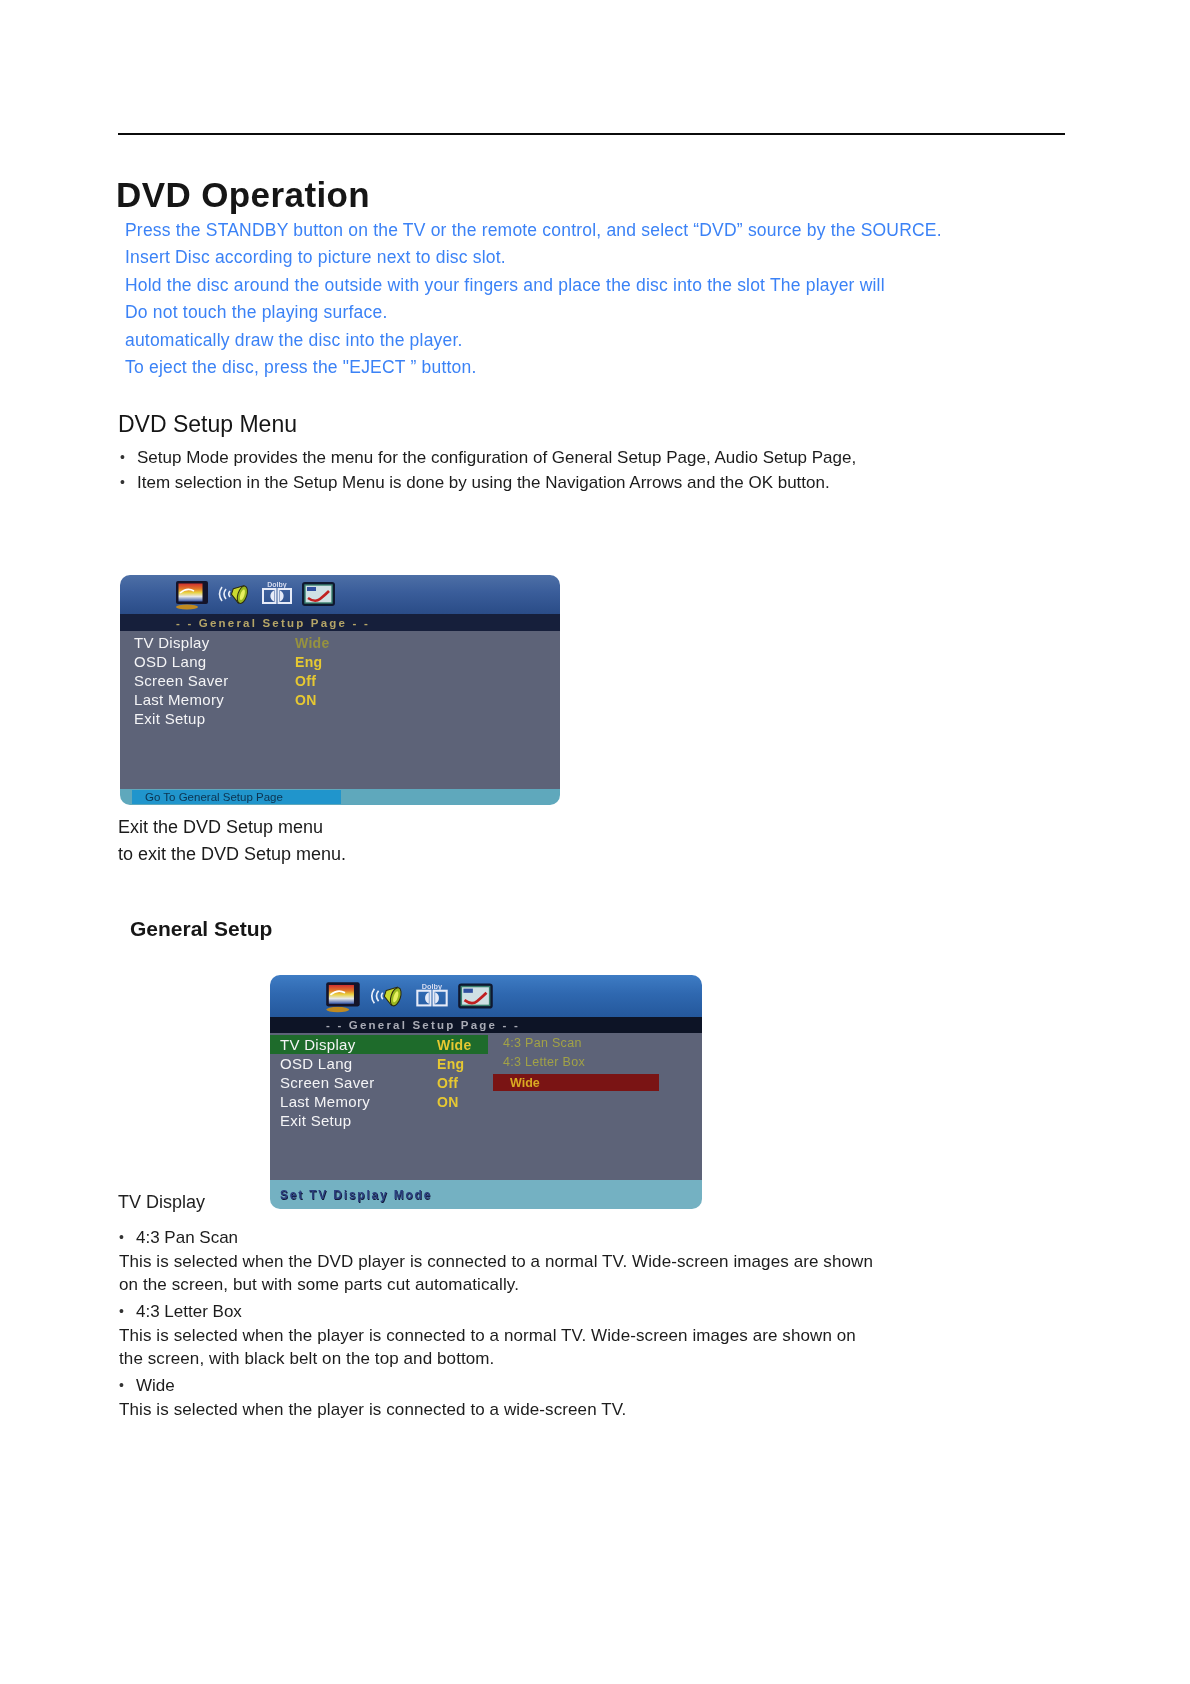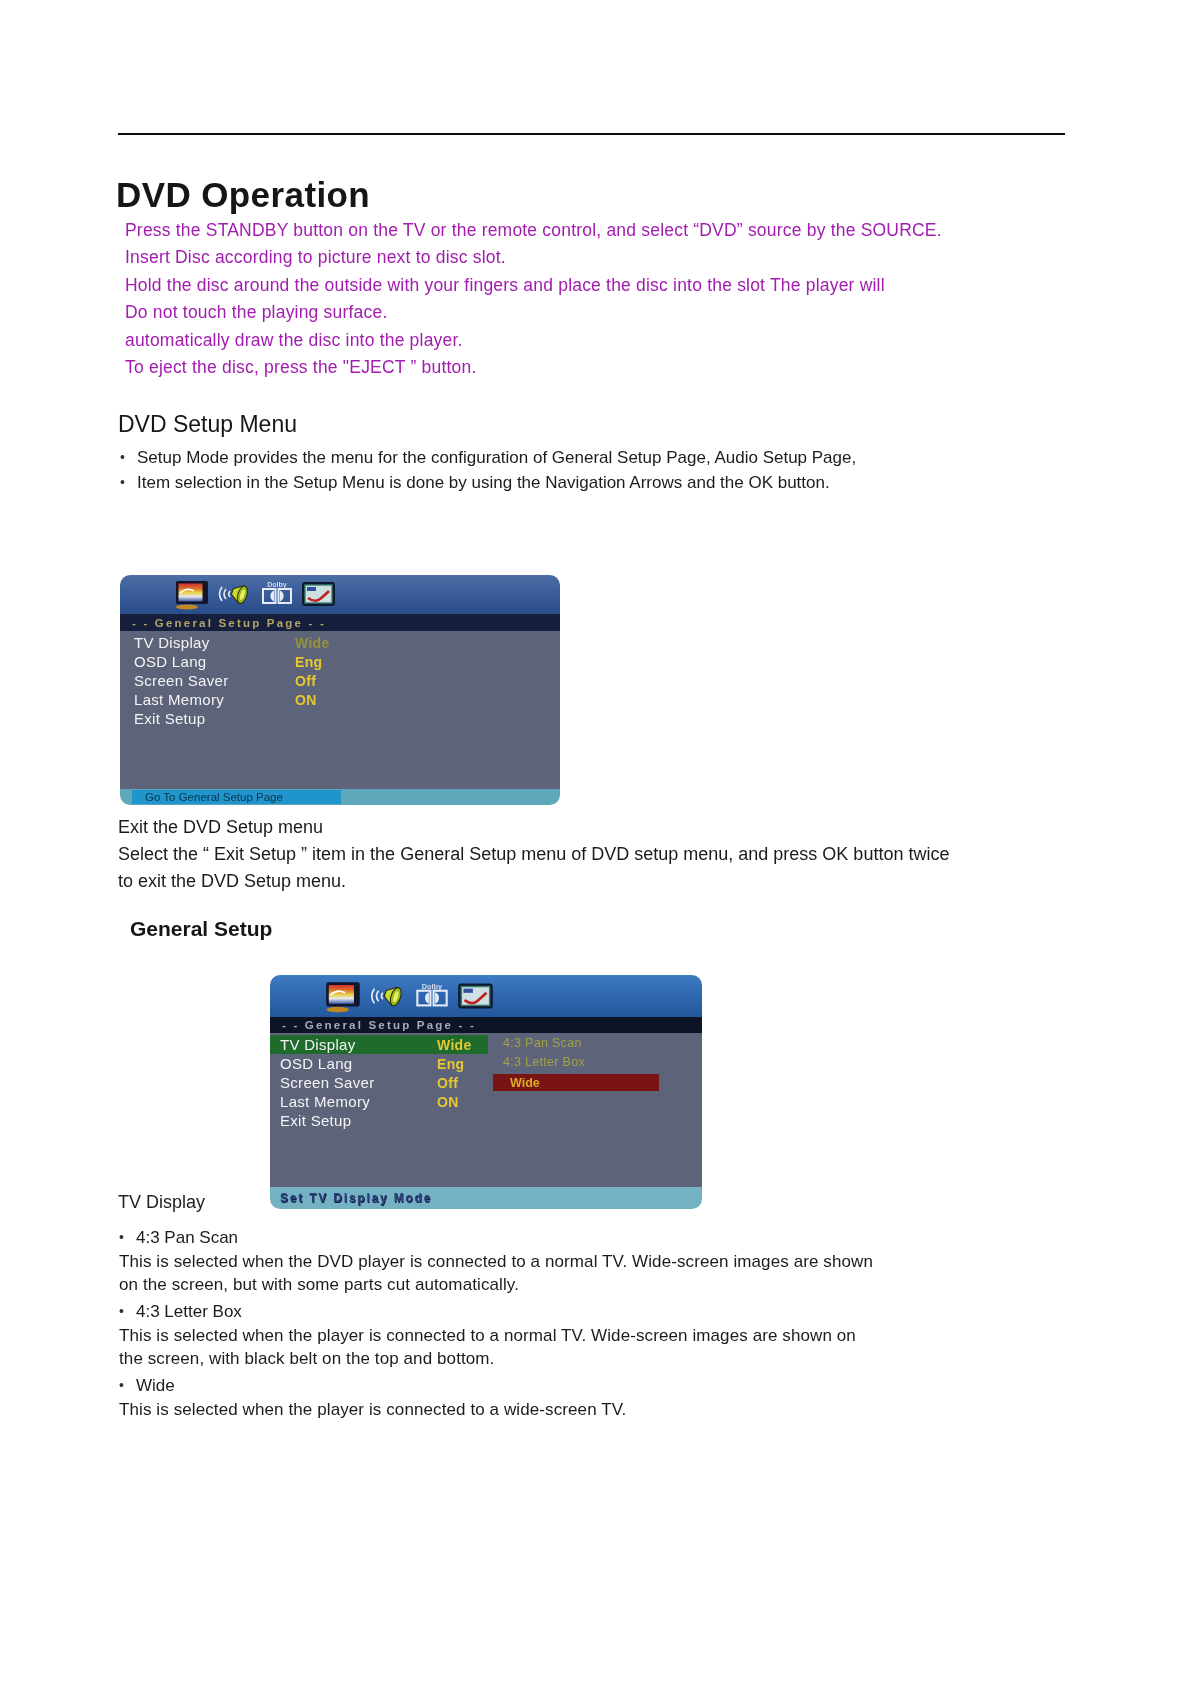--- a/index.html
+++ b/index.html
@@ -2,41 +2,41 @@
 <html><head>
 <meta charset="utf-8">
 <style>
   html,body{margin:0;padding:0;background:#ffffff;}
   body{font-family:"Liberation Sans",sans-serif;color:#161616;}
   .page{position:relative;width:1190px;height:1684px;background:#ffffff;overflow:hidden;}
 
   .rule{position:absolute;left:118px;top:133px;width:947px;height:2px;background:#0b0b0b;}
 
   .h1{position:absolute;left:116px;top:167px;font-size:35px;font-weight:700;letter-spacing:.4px;margin-top:8px;}
-  .intro{position:absolute;left:125px;top:217px;font-size:17.5px;line-height:27.4px;letter-spacing:.2px;color:#a21caf;}
+  .intro{position:absolute;left:125px;top:217px;font-size:17.5px;line-height:27.4px;letter-spacing:.2px;color:#3b82f6;}
   .h2{position:absolute;left:118px;top:411px;font-size:23px;font-weight:400;}
   .bullets{position:absolute;left:120px;top:447px;font-size:17px;color:#1c1c1c;}
   .brow{display:flex;align-items:flex-start;}
   .bdot{width:17px;font-size:14px;padding-top:2px;color:#333;}
   .btext{line-height:22.5px;}
   .brow2{margin-top:2px;}
 
   
   .shot{position:absolute;display:flex;flex-direction:column;border-radius:10px;overflow:hidden;}
   .shot1{left:120px;top:575px;width:440px;height:230px;}
   .shot2{left:270px;top:975px;width:432px;height:234px;}
 
   .topbar{display:flex;align-items:center;justify-content:flex-start;padding:2px 48px 2px 52px;}
   .shot1 .topbar{height:35px;background:linear-gradient(180deg,#4d6fa6 0%,#3a5d9a 45%,#2a4c87 100%);}
   .shot2 .topbar{height:38px;background:linear-gradient(180deg,#3e7cc4 0%,#2f68b0 45%,#24589c 100%);}
 
   .titleband{display:flex;align-items:center;padding-left:12px;}
   .shot1 .titleband{height:17px;background:#161f3b;color:#b5a567;}
   .shot2 .titleband{height:16px;background:#0d1426;color:#a9abb5;}
-  .titleband span{font-size:11.5px;font-weight:700;letter-spacing:2.2px;white-space:nowrap;}
+  .titleband span{font-size:11.5px;font-weight:700;letter-spacing:2.2px;white-space:nowrap;margin-left:44px;}
 
   .mbody{flex:1;position:relative;background:#5d6378;}
   .mrows{padding-top:2px;}
   .mrow{display:flex;align-items:center;height:19px;}
   .mlabel{color:#f4f4f6;font-size:15px;letter-spacing:.3px;}
   .shot1 .mlabel{margin-left:14px;width:161px;}
   .shot2 .mlabel{margin-left:10px;width:157px;}
   .mvalue{font-size:14px;font-weight:700;color:#e6c832;letter-spacing:.3px;}
   .mvalue.dim{color:#96923f;}
   .shot2 .mrow{width:218px;}
@@ -44,21 +44,21 @@
 
   .opt{position:absolute;font-size:12.5px;color:#a2a246;letter-spacing:.3px;}
   .opt0{left:233px;top:3px;}
   .opt1{left:233px;top:22px;}
   .redbar{position:absolute;left:223px;top:41px;width:166px;height:17px;background:#7a1414;display:flex;align-items:center;}
   .redbar span{margin-left:17px;font-size:12.5px;font-weight:700;color:#d9a922;}
 
   .statusbar{display:flex;align-items:center;}
   .shot1 .statusbar{height:16px;background:#5fa8bc;}
   .gotobox{margin-left:12px;width:196px;height:14px;background:#2095cc;display:flex;align-items:center;padding-left:13px;font-size:11.5px;color:#0c3350;white-space:nowrap;}
-  .shot2 .statusbar{height:22px;background:#74b1c2;}
+  .shot2 .statusbar{height:29px;background:#74b1c2;}
   .sb2text{margin-left:10px;font-size:12px;font-weight:700;letter-spacing:1.8px;color:#2b3f7e;text-shadow:.6px .6px 0 #101838;white-space:nowrap;}
 
   .icon{display:block;}
 
   
   .exit{position:absolute;left:118px;top:814px;font-size:18px;line-height:26.8px;color:#1b1b1b;}
   .h3{position:absolute;left:130px;top:917px;font-size:21px;font-weight:700;}
   .tvlabel{position:absolute;left:118px;top:1192px;font-size:18px;color:#222;}
   .tvd{position:absolute;left:119px;top:1222px;font-size:17px;color:#1c1c1c;width:950px;}
   .tvd .bul{display:flex;align-items:flex-start;margin:6px 0 2px;}
@@ -166,21 +166,20 @@
         </div>
       </div>
     </div>
     <div class="statusbar">
       <span class="gotobox">Go To General Setup Page</span>
     </div>
   </div>
 
   <div class="exit">
     <div>Exit the DVD Setup menu</div>
-    <div>Select the “ Exit Setup ” item in the General Setup menu of DVD setup menu, and press OK button twice</div>
     <div>to exit the DVD Setup menu.</div>
   </div>
 
   <div class="h3">General Setup</div>
 
   <div class="shot shot2">
     <div class="topbar">
       <svg class="icon" width="44" height="33" viewBox="0 0 42 31">
         <ellipse cx="15" cy="28" rx="11" ry="2.6" fill="#c08a20"></ellipse>
         <rect x="4" y="2" width="32" height="23" rx="2" fill="#14142a"></rect>

